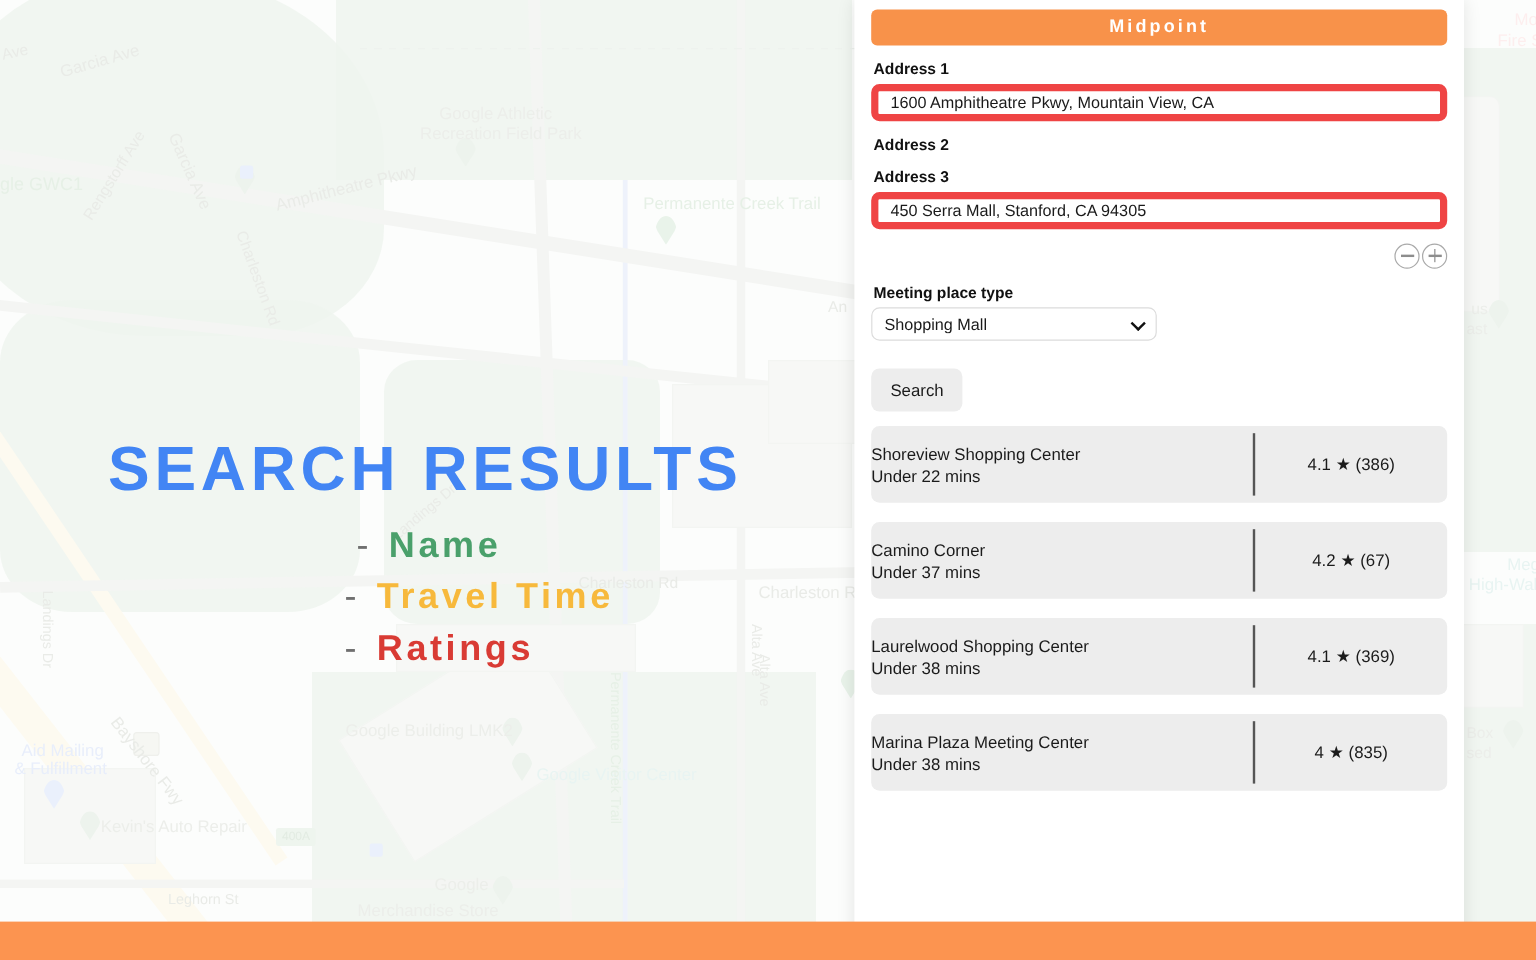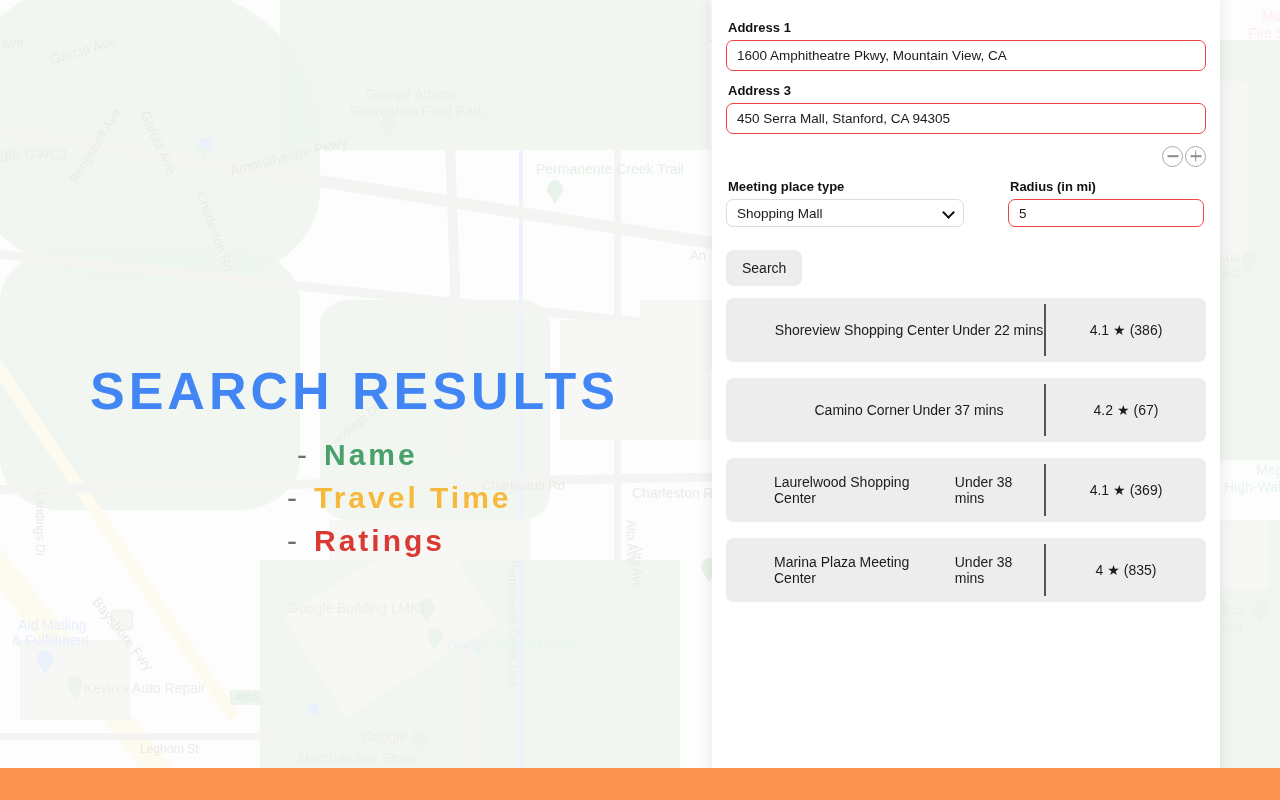--- a/index.html
+++ b/index.html
@@ -118,21 +118,21 @@
     padding: 6px 0 7px 0;
   }
   #results-banner { margin-top: 17px; }
 
   .field-label {
     font-size: 13px; font-weight: 700; color: #111;
     margin: 12px 0 5px 2px;
   }
   .text-input {
     width: 100%; height: 31px;
-    border: 1px solid #ef4444;
+    border: 6px solid #ef4444;
     border-radius: 7px;
     background: #fff;
     font-size: 13.5px;
     color: #1a1a1a;
     padding: 0 10px;
     font-family: "Liberation Sans", sans-serif;
     outline: none;
   }
 
   #stepper-row {
@@ -197,24 +197,23 @@
   .result-row {
     display: flex; align-items: stretch;
     background: #ededed;
     border-radius: 7px;
     height: 64px;
     margin-bottom: 16px;
     cursor: pointer;
   }
   .result-main {
     flex: 1 1 auto;
-    display: flex; flex-direction: row;
-    align-items: center; justify-content: center;
+    display: flex; flex-direction: column;
+    align-items: flex-start; justify-content: center;
     gap: 3px;
-    padding-left: 48px;
   }
   .result-name { font-size: 14px; color: #1b1b1b; }
   .result-time { font-size: 14px; color: #1b1b1b; }
   .result-sep { width: 2px; background: #555; margin: 6px 0; flex: 0 0 auto; }
   .result-rating {
     flex: 0 0 160px;
     display: flex; align-items: center; justify-content: center;
     font-size: 14px; color: #1b1b1b;
   }
   .result-rating .star { margin: 0 4px; font-size: 14px; }
@@ -333,40 +332,37 @@
       <span class="dash">-</span><span class="txt">Travel Time</span>
     </div>
 
     <div class="overlay-bullet" id="bullet-rating">
       <span class="dash">-</span><span class="txt">Ratings</span>
     </div>
   </div>
 
   <div id="panel">
 
-
-    <div id="address-fields"><div class="field-label">Address 1</div><input class="text-input" value="1600 Amphitheatre Pkwy, Mountain View, CA" style=""><div class="field-label">Address 3</div><input class="text-input" value="450 Serra Mall, Stanford, CA 94305" style=""></div>
+    <div class="banner">Midpoint</div>
+
+    <div id="address-fields"><div class="field-label">Address 1</div><input class="text-input" value="1600 Amphitheatre Pkwy, Mountain View, CA" style=""><div class="field-label">Address 2</div><div class="field-label">Address 3</div><input class="text-input" value="450 Serra Mall, Stanford, CA 94305" style=""></div>
 
     <div id="stepper-row">
       <button class="stepper-btn minus"></button>
       <button class="stepper-btn plus"></button>
     </div>
 
     <div id="controls-row">
       <div id="type-col">
         <div class="field-label" style="margin-top:0">Meeting place type</div>
         <div class="select-wrap">
           <select class="select-input" id="place-type-select"><option>Shopping Mall</option></select>
           <span class="chev"></span>
         </div>
       </div>
-      <div id="radius-col">
-        <div class="field-label" style="margin-top:0">Radius (in mi)</div>
-        <input class="text-input" style="height: 28px;" id="radius-input" value="5">
-      </div>
     </div>
 
     <div id="button-row">
       <button class="gray-btn">Search</button>
     </div>
 
 
     <div id="results-list">
         <div class="result-row">
           <div class="result-main">

